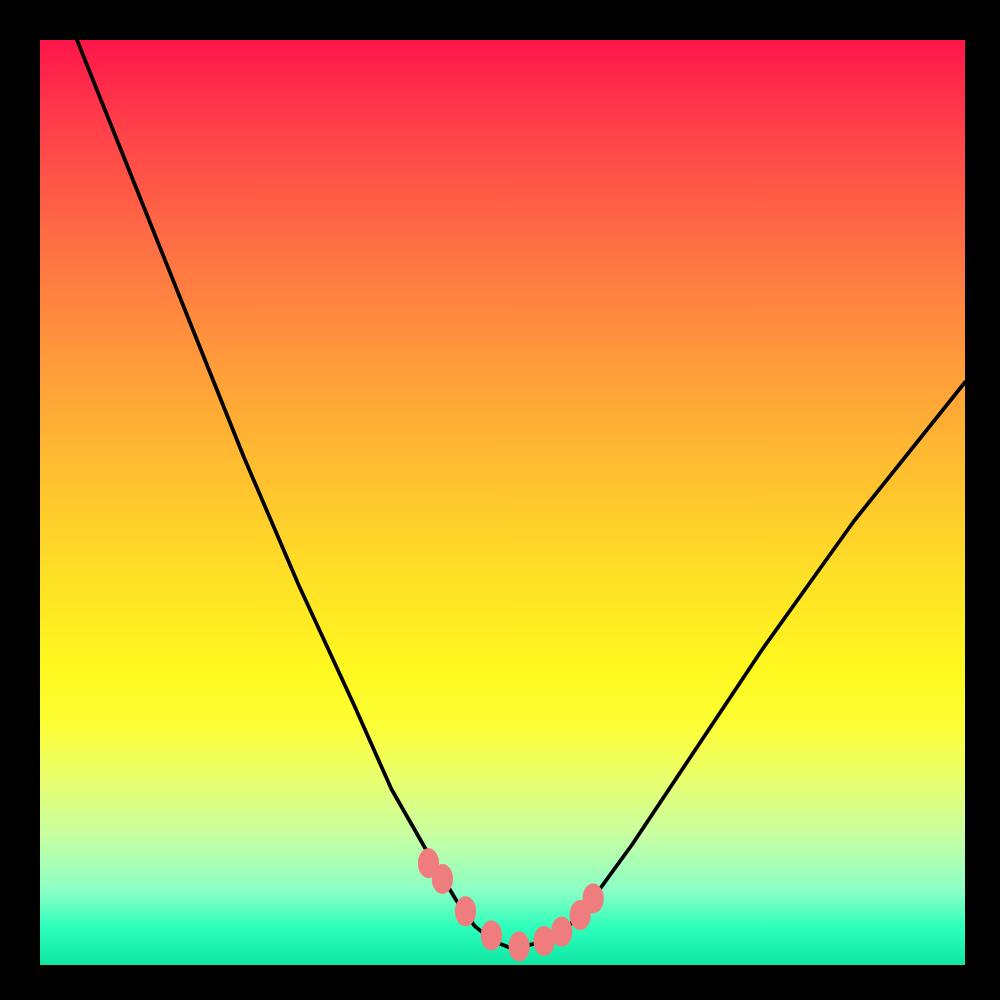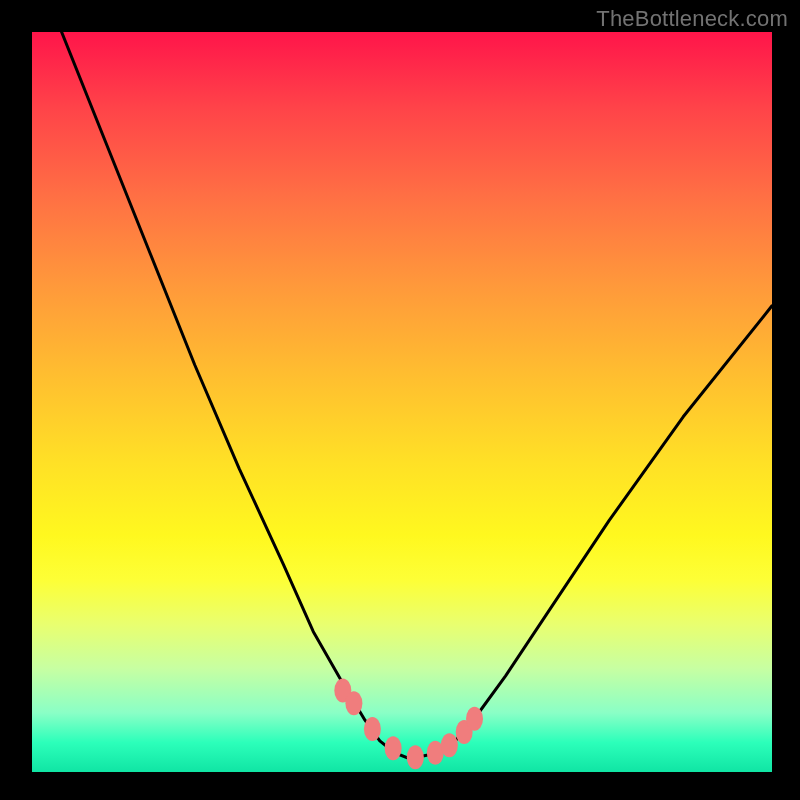--- a/index.html
+++ b/index.html
@@ -53,21 +53,20 @@
   svg.curves {
     position: absolute;
     top: 0;
     left: 0;
   }
 </style>
 </head>
 <body>
 
 <div class="frame">
-  <div class="watermark">TheBottleneck.com</div>
 
   <div class="plot-area">
     <svg class="curves" width="740" height="740" viewBox="0 0 740 740">
       <g id="curve-group">
           <path d="M29.60 0.00 L74.00 111.00 L118.40 222.00 L162.80 333.00 L207.20 436.60 L251.60 532.80 L281.20 599.40 L310.80 651.20 L333.00 688.20 L347.80 708.92 L362.60 720.76 L377.40 726.68" fill="none" stroke="#000000" stroke-width="3" stroke-linecap="round" stroke-linejoin="round"></path>
           <path d="M377.40 726.68 L399.60 722.24 L421.80 710.40 L444.00 684.50 L473.60 643.80 L518.00 577.20 L577.20 488.40 L651.20 384.80 L740.00 273.80" fill="none" stroke="#000000" stroke-width="3" stroke-linecap="round" stroke-linejoin="round"></path>
         </g>
       <g id="marker-group">
           <ellipse cx="310.8" cy="658.6" rx="8.5" ry="12" fill="#f07d7d"></ellipse>
           <ellipse cx="321.9" cy="671.18" rx="8.5" ry="12" fill="#f07d7d"></ellipse>

